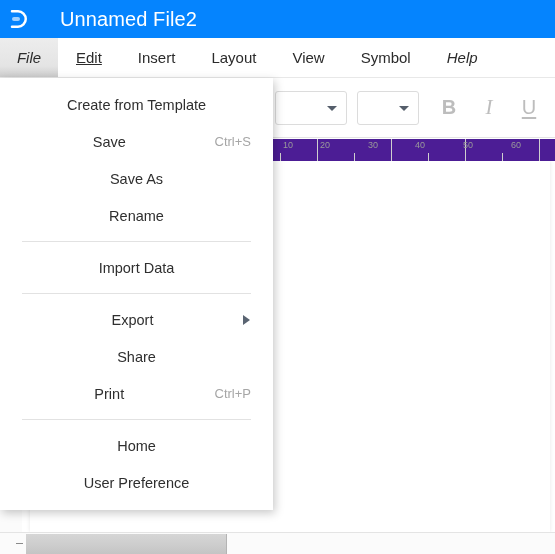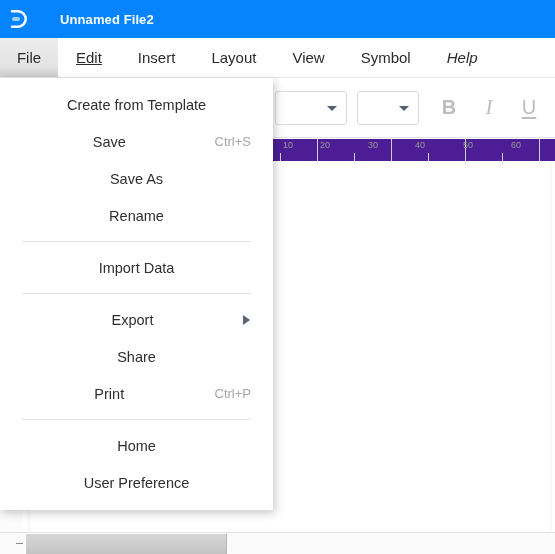--- a/index.html
+++ b/index.html
@@ -36,22 +36,22 @@
     width: 38px;
     height: 38px;
     display: flex;
     align-items: center;
     justify-content: center;
     flex: 0 0 auto;
   }
   .logo svg { display: block; }
   .title-text {
     color: #ffffff;
-    font-size: 13px;
-    font-weight: bold;
+    font-size: 20px;
+    font-weight: normal;
     letter-spacing: 0.1px;
     margin-left: 22px;
     white-space: nowrap;
   }
 
   
   .menubar {
     position: absolute;
     left: 0; top: 38px;
     width: 555px;
@@ -68,20 +68,21 @@
     font-size: 15px;
     color: #2b2b2b;
     padding: 0 14px;
     white-space: nowrap;
     cursor: default;
     box-sizing: border-box;
   }
   .menu-tab.is-active {
     background: linear-gradient(to bottom, #ededed 0%, #e4e4e4 72%, #cccccc 100%);
     min-width: 58px;
+    font-style: italic;
   }
 
   
   .toolbar {
     position: absolute;
     left: 0; top: 78px;
     width: 555px;
     height: 60px;
     background: #ffffff;
     border-bottom: 1px solid #e3e3e3;

